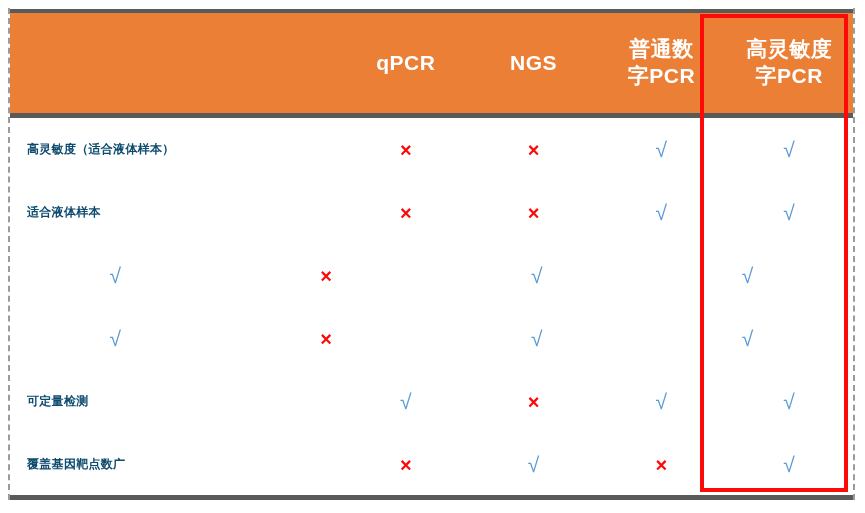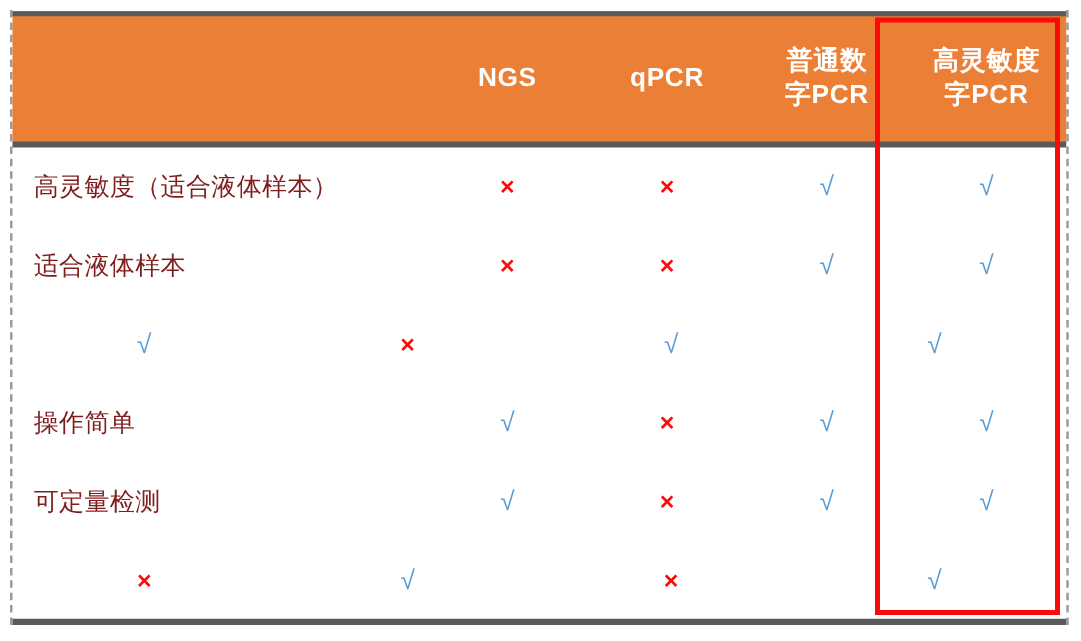--- a/index.html
+++ b/index.html
@@ -95,23 +95,23 @@
     display: flex;
     align-items: center;
     height: 63px;
     box-sizing: border-box;
   }
   .cell-feature {
     width: 332px;
     flex: 0 0 332px;
     padding-left: 17px;
     box-sizing: border-box;
-    color: #7f1d1d;
-    font-weight: normal;
-    font-size: 20px;
+    color: #0c4a6e;
+    font-weight: bold;
+    font-size: 12px;
     letter-spacing: 0.3px;
   }
   .cell-mark {
     flex: 1 1 0;
     text-align: center;
     font-size: 20px;
     font-weight: bold;
     line-height: 1;
   }
   .mark-yes { color: #5b9bd5; font-weight: normal; font-size: 21px; }
@@ -134,24 +134,24 @@
 
 <div id="canvas">
 
   <div class="table-frame"></div>
 
   <div class="header-row">
     <div class="h-feature">
       <span></span>
     </div>
     <div class="h-col">
+      <span>qPCR</span>
+    </div>
+    <div class="h-col">
       <span>NGS</span>
-    </div>
-    <div class="h-col">
-      <span>qPCR</span>
     </div>
     <div class="h-col two-line">
       <span>
         <span>普通数</span><br>
         <span>字PCR</span>
       </span>
     </div>
     <div class="h-col two-line">
       <span>
         <span>高灵敏度</span><br>
@@ -181,36 +181,36 @@
     </div>
 
     <div class="row">
       <div class="cell-mark mark-yes">√</div>
       <div class="cell-mark mark-no">×</div>
       <div class="cell-mark mark-yes">√</div>
       <div class="cell-mark mark-yes">√</div>
     </div>
 
     <div class="row">
-      <div class="cell-feature">操作简单</div>
       <div class="cell-mark mark-yes">√</div>
       <div class="cell-mark mark-no">×</div>
       <div class="cell-mark mark-yes">√</div>
       <div class="cell-mark mark-yes">√</div>
     </div>
 
     <div class="row">
       <div class="cell-feature">可定量检测</div>
       <div class="cell-mark mark-yes">√</div>
       <div class="cell-mark mark-no">×</div>
       <div class="cell-mark mark-yes">√</div>
       <div class="cell-mark mark-yes">√</div>
     </div>
 
     <div class="row">
+      <div class="cell-feature">覆盖基因靶点数广</div>
       <div class="cell-mark mark-no">×</div>
       <div class="cell-mark mark-yes">√</div>
       <div class="cell-mark mark-no">×</div>
       <div class="cell-mark mark-yes">√</div>
     </div>
 
   </div>
 
   <div class="bottom-rule"></div>
 

